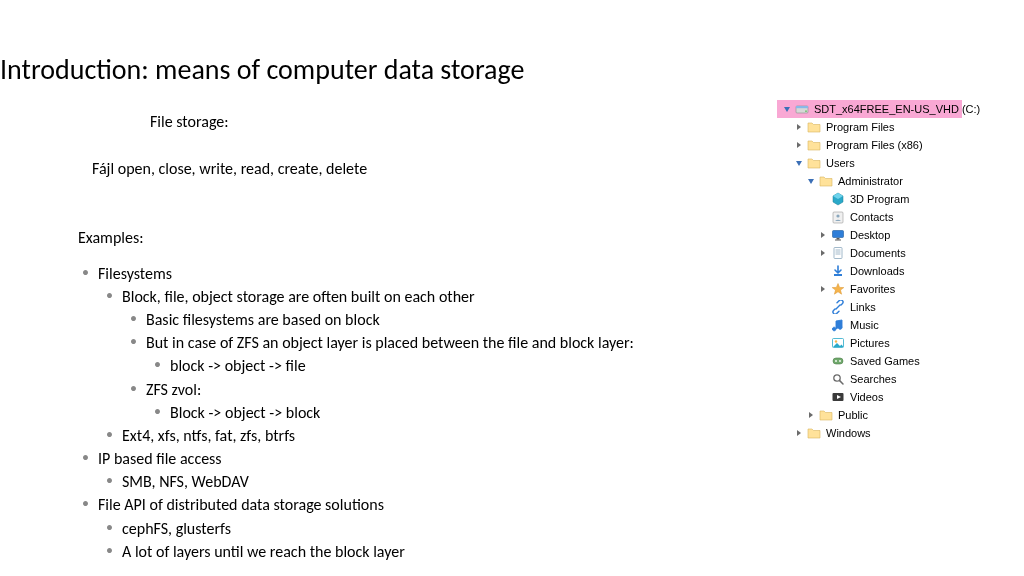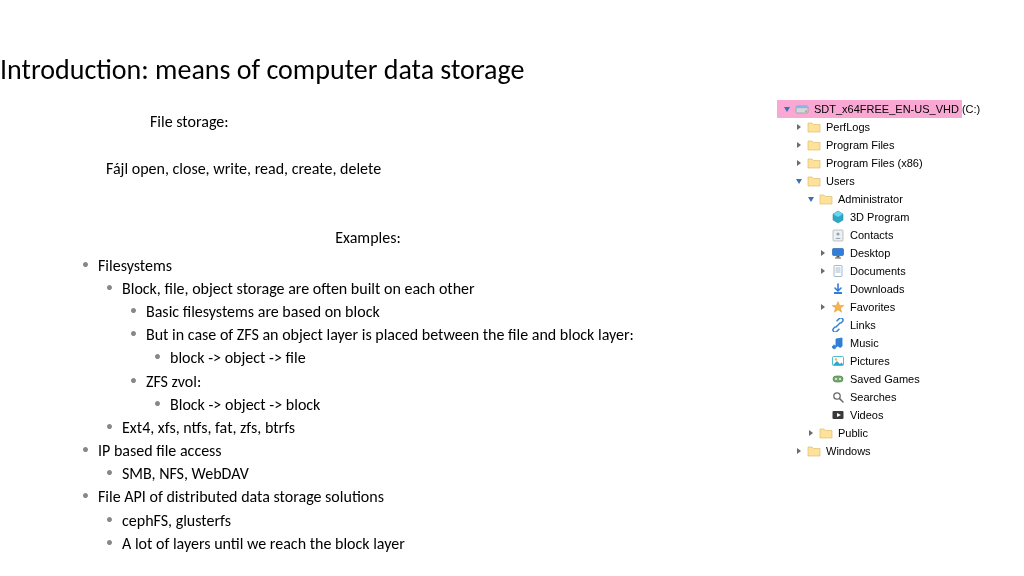--- a/index.html
+++ b/index.html
@@ -31,43 +31,42 @@
     left: 78px;
     width: 580px;
     font-size: 16px;
     line-height: 1.45;
   }
   .fstorage {
     margin-left: 72px;
     margin-bottom: 24px;
   }
   .fops {
-    margin-left: 28px;
+    margin-left: 14px;
     margin-bottom: 46px;
   }
   ul {
     margin: 0;
     padding-left: 24px;
     list-style: none;
   }
   ul li {
     position: relative;
     padding-left: 0;
   }
   ul li::before {
     content: "•";
     position: absolute;
     left: -16px;
     color: #888888;
     font-size: 14px;
     line-height: 1.6;
   }
   .examples-label {
-    margin-bottom: 4px;
-    text-align: center;
+    margin-bottom: 12px;
   }
   .lvl1 { padding-left: 20px; }
 
   
   .tree {
     position: absolute;
     top: 100px;
     right: 62px;
     width: 185px;
     font-size: 11px;
@@ -171,34 +170,20 @@
         <span class="arrow ">
           <svg viewBox="0 0 8 8">
             <use href="#i-arrow-closed"></use>
           </svg>
         </span>
         <span class="ticon">
           <svg viewBox="0 0 14 14">
             <use href="#i-folder"></use>
           </svg>
         </span>
-        <span class="tlabel">PerfLogs</span>
-      </div>
-      <div class="tree-row">
-        <span class="spacer" style="width: 12px;"></span>
-        <span class="arrow ">
-          <svg viewBox="0 0 8 8">
-            <use href="#i-arrow-closed"></use>
-          </svg>
-        </span>
-        <span class="ticon">
-          <svg viewBox="0 0 14 14">
-            <use href="#i-folder"></use>
-          </svg>
-        </span>
         <span class="tlabel">Program Files</span>
       </div>
       <div class="tree-row">
         <span class="spacer" style="width: 12px;"></span>
         <span class="arrow ">
           <svg viewBox="0 0 8 8">
             <use href="#i-arrow-closed"></use>
           </svg>
         </span>
         <span class="ticon">

